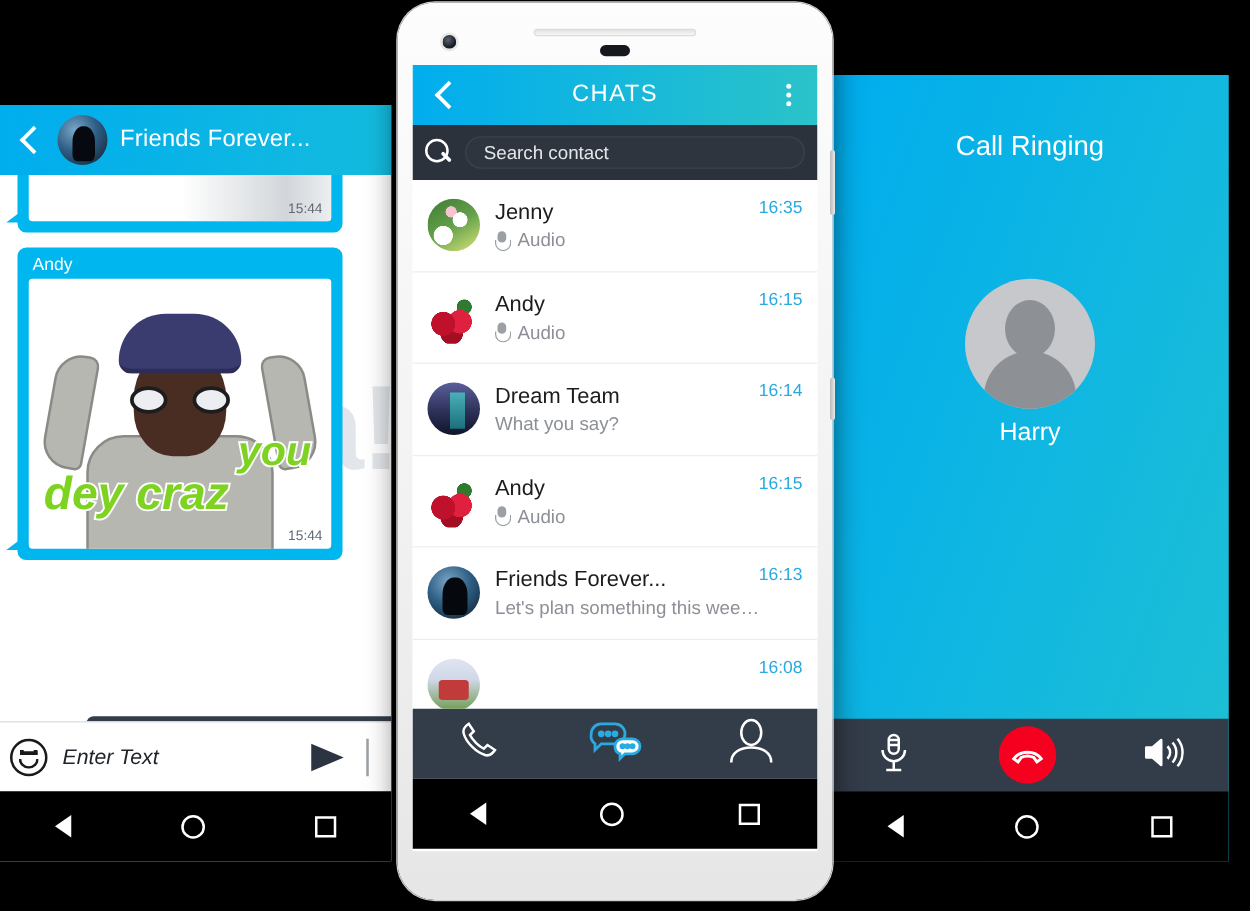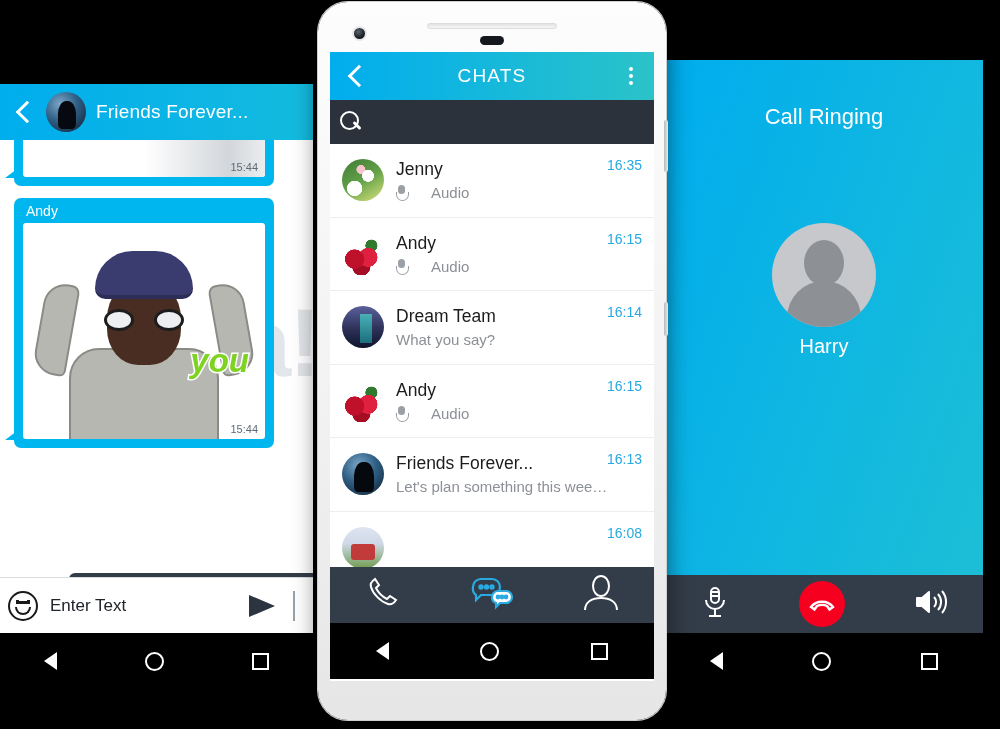--- a/index.html
+++ b/index.html
@@ -73,21 +73,21 @@
         border-top:1px solid #d8dcdf; display:flex; align-items:center; padding:0 8px; gap:12px; }
   .smiley { width:30px; height:30px; border:2px solid #1a1a1a; border-radius:50%;
         position:relative; flex:0 0 30px; }
   .smiley::before { content:""; position:absolute; left:6px; top:8px; width:14px; height:3px;
         border-top:3px solid #1a1a1a; box-shadow:none;
         background:transparent; }
   .smiley i { position:absolute; left:5px; top:14px; width:16px; height:8px;
         border:2px solid #1a1a1a; border-top:0; border-radius:0 0 16px 16px; }
   .smiley u { position:absolute; left:6px; top:7px; width:3px; height:4px; background:#1a1a1a;
         box-shadow:11px 0 0 #1a1a1a; }
-  .lp-input .ph { flex:1; font-size:17px; color:#20252b; }
+  .lp-input .ph { flex:1; font-size:17px; color:#20252b;font-style:italic; }
   .send-arrow { width:0; height:0; border-left:26px solid #2b3440; border-top:11px solid transparent;
         border-bottom:11px solid transparent; margin-right:6px; }
   .lp-caret { width:2px; height:30px; background:#9aa1a8; margin-right:10px; }
 
   
   .right-phone { position:absolute; left:665px; top:60px; width:318px; height:629px;
         background:linear-gradient(110deg,#00ADEE 0%,#1FC0D4 100%); overflow:hidden; }
   .call-title { position:absolute; top:44px; width:100%; text-align:center; color:#fff;
         font-size:22px; }
   .call-avatar { position:absolute; left:50%; top:163px; transform:translateX(-50%);
@@ -162,21 +162,21 @@
         background:linear-gradient(180deg,#49b0b8,#1c6f7c); }
   .ava.friends { background:radial-gradient(circle at 40% 30%,#7aa6c8 0%,#2f5f85 45%,#0c1a28 100%); }
   .ava.friends::after { content:""; position:absolute; left:28%; top:20%; width:48%; height:72%;
         background:#05090e; border-radius:45% 45% 18% 18%; }
   .ava.home { background:linear-gradient(180deg,#dfe4f0 0%,#cfd8e8 40%,#6f9a4e 100%); }
   .ava.home::after { content:""; position:absolute; left:22%; top:40%; width:56%; height:40%;
         background:#c23b3b; border-radius:3px; }
   .chat-meta { flex:1; min-width:0; }
   .chat-name { font-size:17.5px; color:#1c1c1c; white-space:nowrap; overflow:hidden;
         text-overflow:ellipsis; }
-  .chat-sub { font-size:15px; color:#8c9096; margin-top:4px; display:flex; align-items:flex-end; gap:24px; }
+  .chat-sub { font-size:15px; color:#8c9096; margin-top:4px; display:flex; align-items:center; gap:7px; }
   .mic-ic { width:11px; height:16px; position:relative; flex:0 0 11px; }
   .mic-ic::before { content:""; position:absolute; left:2px; top:0; width:7px; height:9px;
         border-radius:4px; background:#9aa0a6; }
   .mic-ic::after { content:""; position:absolute; left:0; top:7px; width:11px; height:8px;
         border:1.5px solid #9aa0a6; border-top:0; border-radius:0 0 7px 7px; }
   .chat-time { position:absolute; right:12px; top:13px; font-size:14px; color:#27A9E1; }
 
   .cp-tabs { height:56px; background:#333c49; display:flex; align-items:center;
         justify-content:space-around; }
   .nav-bar { height:56px; background:#000; display:flex; align-items:center;
@@ -216,20 +216,21 @@
             <div class="arm l"></div>
             <div class="arm r"></div>
             <div class="body"></div>
             <div class="head"></div>
             <div class="cap"></div>
             <div class="glasses">
                 <i></i>
                 <i></i>
               </div>
             <div class="t1">you</div>
+            <div class="t2">dey craz</div>
           </div>
           <div class="time-stamp">15:44</div>
         </div>
       </div>
 
       <div class="bubble-out o2">
         <span>Let's plan something this weekend</span>
         
       </div>
     </div>
@@ -305,20 +306,23 @@
         <div class="cp-title">CHATS</div>
         <div class="cp-kebab">
           <span></span>
             <span></span>
             <span></span>
         </div>
       </div>
 
       <div class="cp-search">
         <div class="mag"></div>
+        <div class="search-field">
+          <span class="ph">Search contact</span>
+        </div>
       </div>
 
       <div class="chat-list">
 
         <div class="chat-row">
           <div class="ava flowers"></div>
           <div class="chat-meta">
             <div class="chat-name">Jenny</div>
             <div class="chat-sub">
                 <span class="mic-ic"></span>

